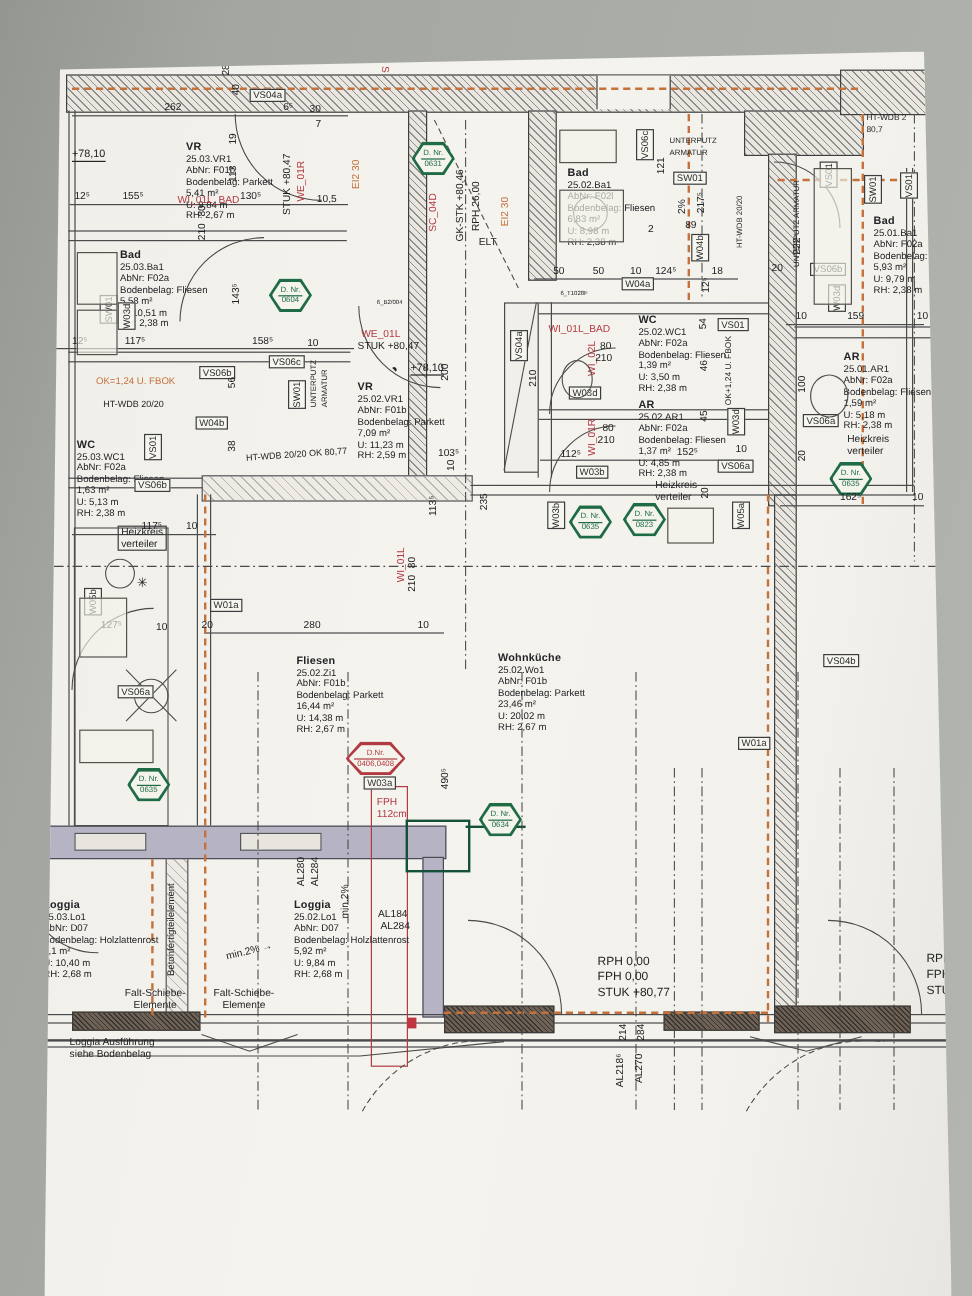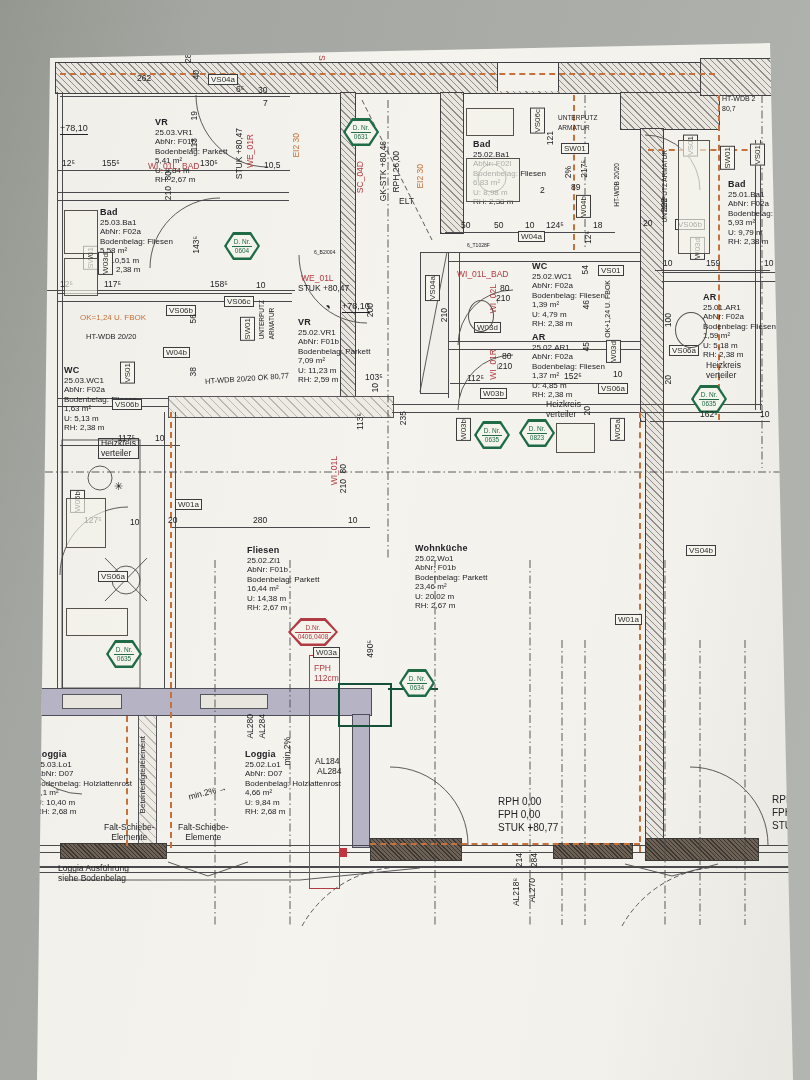--- a/index.html
+++ b/index.html
@@ -175,21 +175,21 @@
       </div>
       <div class="room" style="left:473px;top:140px">
         <b>Bad</b><br><span>25.02.Ba1</span><br>
         <span>AbNr: F02l</span><br><span>Bodenbelag: Fliesen</span><br>
         <span>6,83 m²</span><br><span>U: 8,98 m</span><br>
         <span>RH: 2,38 m</span>
       </div>
       <div class="room" style="left:532px;top:262px">
         <b>WC</b><br><span>25.02.WC1</span><br>
         <span>AbNr: F02a</span><br><span>Bodenbelag: Fliesen</span><br>
-        <span>1,39 m²</span><br><span>U: 4,79 m</span><br>
+        <span>1,39 m²</span><br><span>U: 3,50 m</span><br>
         <span>RH: 2,38 m</span>
       </div>
       <div class="room" style="left:532px;top:333px">
         <b>AR</b><br><span>25.02.AR1</span><br>
         <span>AbNr: F02a</span><br><span>Bodenbelag: Fliesen</span><br>
         <span>1,37 m²</span><br><span>U: 4,85 m</span><br>
         <span>RH: 2,38 m</span>
       </div>
       <div class="room" style="left:298px;top:318px">
         <b>VR</b><br><span>25.02.VR1</span><br>
@@ -229,21 +229,21 @@
       </div>
       <div class="room" style="left:36px;top:750px">
         <b>Loggia</b><br><span>25.03.Lo1</span><br>
         <span>AbNr: D07</span><br><span>Bodenbelag: Holzlattenrost</span><br>
         <span>5,1 m²</span><br><span>U: 10,40 m</span><br>
         <span>RH: 2,68 m</span>
       </div>
       <div class="room" style="left:245px;top:750px">
         <b>Loggia</b><br><span>25.02.Lo1</span><br>
         <span>AbNr: D07</span><br><span>Bodenbelag: Holzlattenrost</span><br>
-        <span>4,66 m²</span><br><span>U: 9,84 m</span><br>
+        <span>5,92 m²</span><br><span>U: 9,84 m</span><br>
         <span>RH: 2,68 m</span>
       </div>
     </div>
 
     <div>
       <div class="lbl" style="left:208px;top:74px">VS04a</div>
       <div class="lbl v" style="left:98px;top:252px">W03d</div>
       <div class="lbl v" style="left:83px;top:246px">SW01</div>
       <div class="lbl" style="left:166px;top:305px">VS06b</div>
       <div class="lbl" style="left:224px;top:296px">VS06c</div>
@@ -274,21 +274,21 @@
       <div class="note" style="left:98px;top:438px;border:1px solid #3c3c3e;padding:0 2px"><span>Heizkreis</span><br><span>verteiler</span></div>
       <div class="lbl v" style="left:683px;top:135px">VS01</div>
       <div class="lbl v" style="left:720px;top:146px">SW01</div>
       <div class="lbl v" style="left:750px;top:144px">VS01</div>
       <div class="note v" style="left:660px;top:150px;font-size:6.5px">UNTERPUTZ ARMATUR</div>
       <div class="lbl" style="left:675px;top:219px">VS06b</div>
       <div class="lbl v" style="left:690px;top:237px">W03d</div>
       <div class="lbl" style="left:669px;top:345px">VS06a</div>
       <div class="note" style="left:706px;top:361px"><span>Heizkreis</span><br><span>verteiler</span></div>
       <div class="note" style="left:722px;top:94px;font-size:7px"><span>HT-WDB 2</span><br><span>80,7</span></div>
-      <div class="lbl" style="left:313px;top:647px">W03a</div>
+      <div class="lbl" style="left:303px;top:647px">W03a</div>
       <div class="lbl" style="left:615px;top:614px">W01a</div>
       <div class="lbl" style="left:686px;top:545px">VS04b</div>
       <div class="note org" style="left:80px;top:313px;font-size:8px"><span>OK=1,24</span> <span>U. FBOK</span></div>
       <div class="note" style="left:86px;top:332px;font-size:7.5px">HT-WDB 20/20</div>
       <div class="note" style="left:205px;top:374px;font-size:7.5px;transform:rotate(-4deg)"><span>HT-WDB 20/20</span> <span>OK 80,77</span></div>
     </div>
 
     <div>
       <div class="hex" style="left:343px;top:118px">
           <span class="o"></span>
@@ -378,21 +378,21 @@
       <div class="note red" style="left:318px;top:53px;transform:rotate(90deg)">S</div>
       <div class="note" style="left:60px;top:124px;border-bottom:1px solid #232325;font-size:9px">+78,10</div>
       <div class="note" style="left:342px;top:302px;border-bottom:1px solid #232325;font-size:9px">+78,10</div>
       <div class="note" style="left:325px;top:303px;font-size:10px;transform:rotate(135deg)">◐</div>
       <div class="note" style="left:314px;top:248px;font-size:5px">6_B2/004</div>
       <div class="note" style="left:467px;top:241px;font-size:5px">6_T1028F</div>
       <div class="note" style="left:114px;top:482px;font-size:11px">✳</div>
     </div>
 
     <div>
-      <div class="dim" style="left:137px;top:74px">262</div>
+      <div class="dim" style="left:137px;top:85px">262</div>
       <div class="dim" style="left:236px;top:85px">6⁵</div>
       <div class="dim" style="left:258px;top:86px">30</div>
       <div class="dim" style="left:263px;top:99px">7</div>
       <div class="dim v" style="left:192px;top:70px">40</div>
       <div class="dim v" style="left:184px;top:50px">28⁵</div>
       <div class="dim" style="left:102px;top:159px">155⁵</div>
       <div class="dim" style="left:200px;top:159px">130⁵</div>
       <div class="dim" style="left:264px;top:161px">10,5</div>
       <div class="dim" style="left:62px;top:159px">12⁵</div>
       <div class="dim v" style="left:190px;top:138px">113</div>

